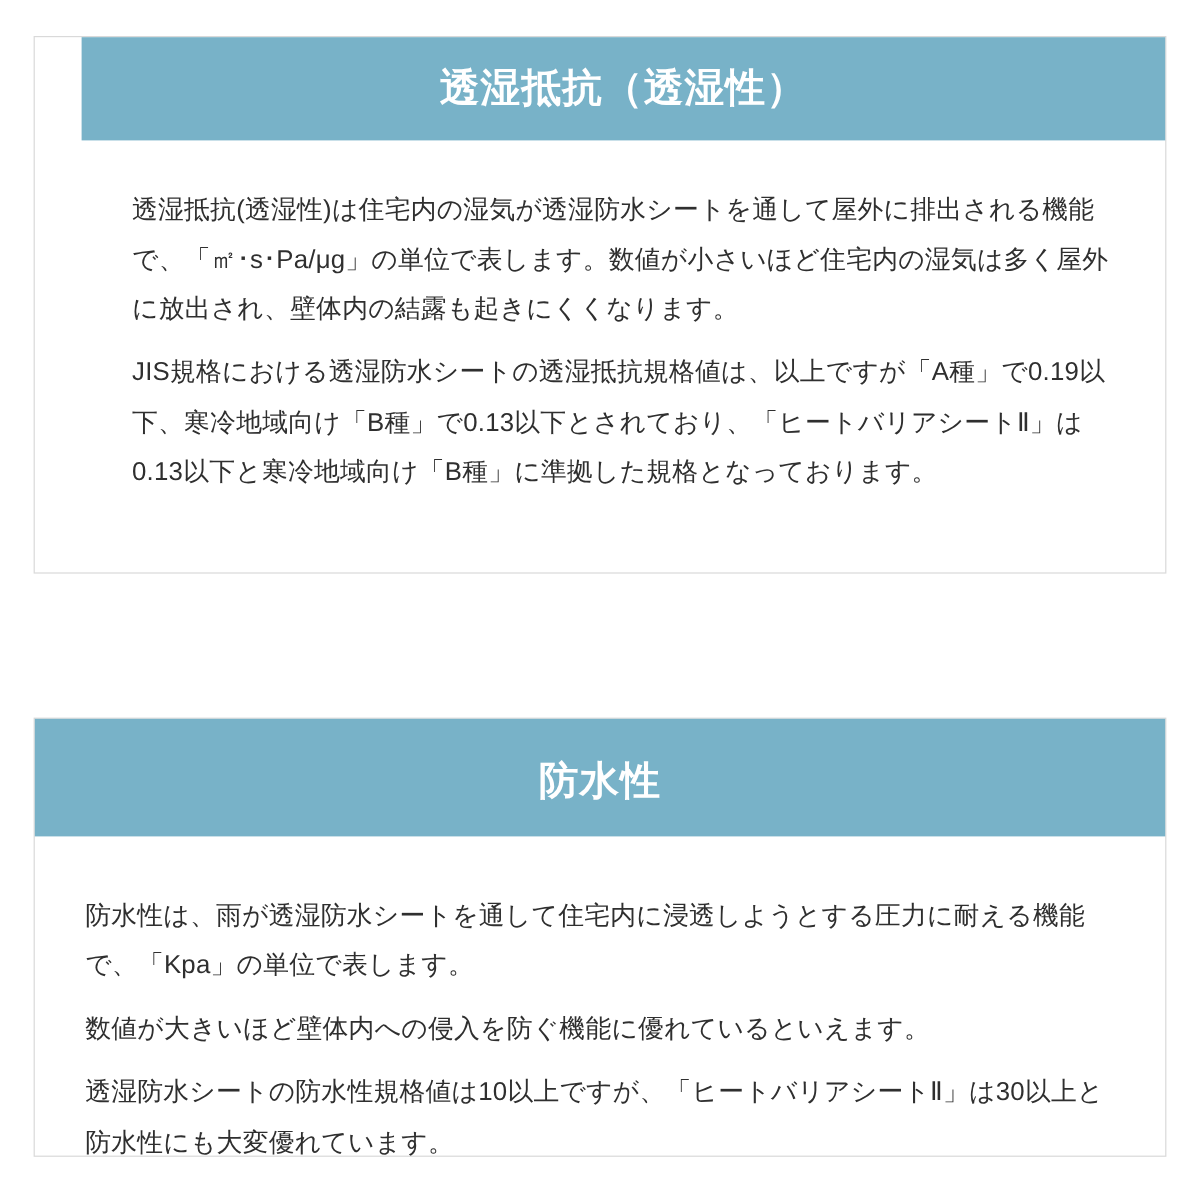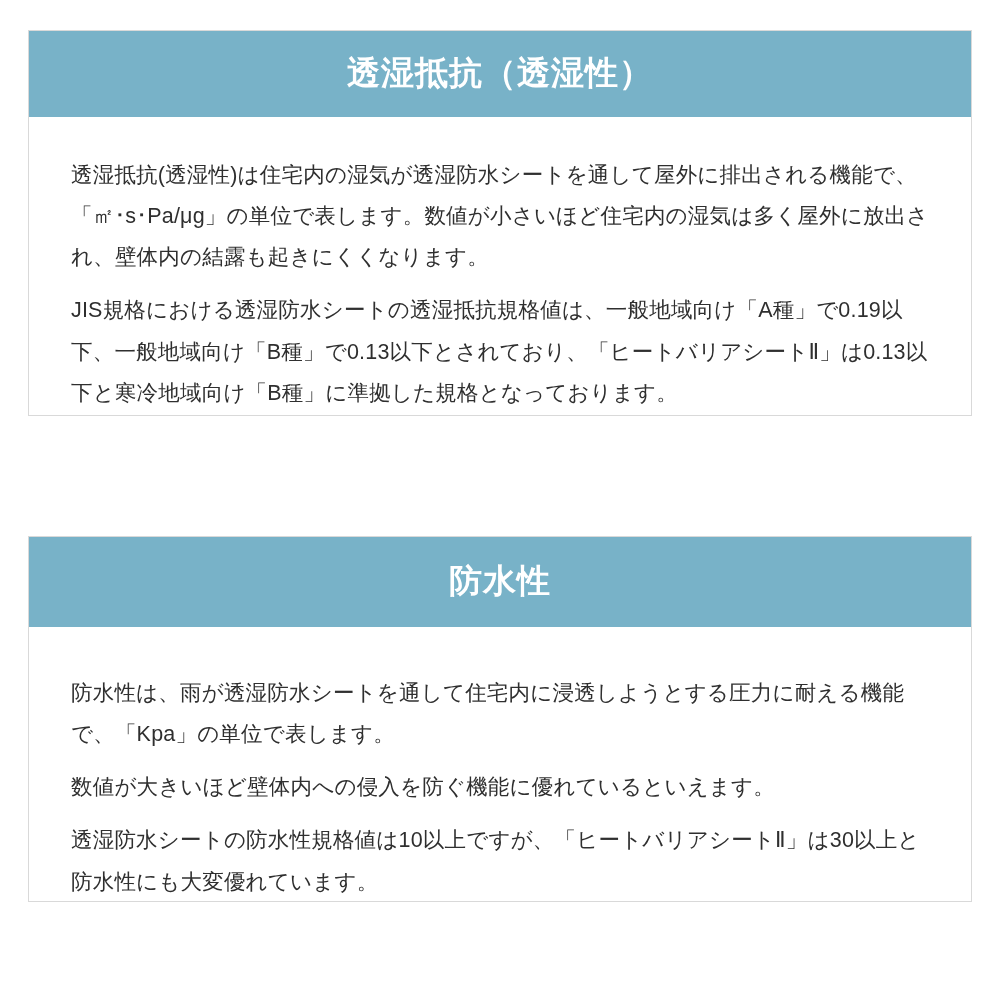--- a/index.html
+++ b/index.html
@@ -45,48 +45,49 @@
     box-sizing: border-box;
   }
   .card-body p {
     margin: 12px;
     font-size: 21.5px;
     line-height: 1.92;
     color: #2f2f2f;
     letter-spacing: 0.2px;
   }
   .card-1 {
-    height: 386px;
+    height: 448px;
+    padding-left: 39px;
   }
   .card-1 .card-body {
     padding-top: 26px;
   }
   .gap {
     height: 120px;
   }
   .card-2 {
     height: 366px;
   }
   .card-2 .card-header {
-    padding: 24px 10px 26px 10px;
+    padding: 32px 10px 26px 10px;
   }
   .card-2 .card-body {
     padding-top: 34px;
   }
 </style>
 </head>
 <body>
 
 <div class="page">
 
   <section class="card card-1">
     <div class="card-header">透湿抵抗（透湿性）</div>
     <div class="card-body">
       <p>透湿抵抗(透湿性)は住宅内の湿気が透湿防水シートを通して屋外に排出される機能で、「㎡･s･Pa/μg」の単位で表します。数値が小さいほど住宅内の湿気は多く屋外に放出され、壁体内の結露も起きにくくなります。</p>
-      <p>JIS規格における透湿防水シートの透湿抵抗規格値は、一般地域向け「A種」で0.19以下、一般地域向け「B種」で0.13以下とされており、「ヒートバリアシートⅡ」は0.13以下と寒冷地域向け「B種」に準拠した規格となっております。</p>
+      <p>JIS規格における透湿防水シートの透湿抵抗規格値は、以上ですが「A種」で0.19以下、寒冷地域向け「B種」で0.13以下とされており、「ヒートバリアシートⅡ」は0.13以下と寒冷地域向け「B種」に準拠した規格となっております。</p>
     </div>
   </section>
 
   <div class="gap"></div>
 
   <section class="card card-2">
     <div class="card-header">防水性</div>
     <div class="card-body">
       <p>防水性は、雨が透湿防水シートを通して住宅内に浸透しようとする圧力に耐える機能で、「Kpa」の単位で表します。</p>
       <p>数値が大きいほど壁体内への侵入を防ぐ機能に優れているといえます。</p>

